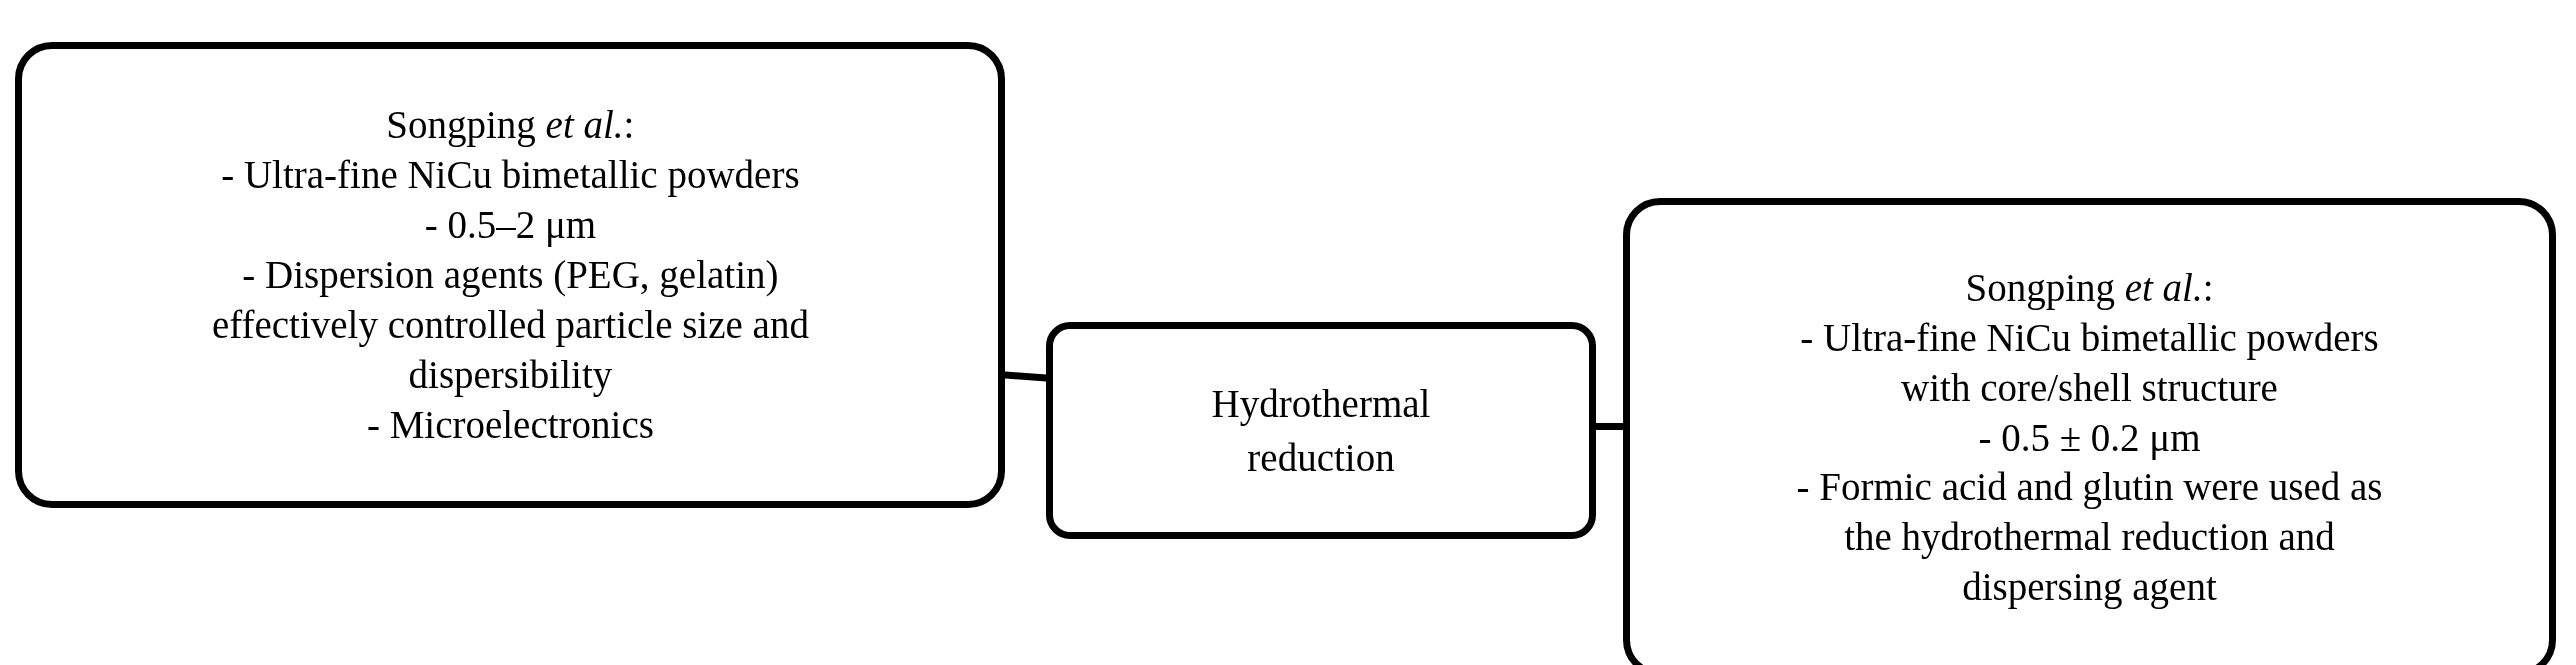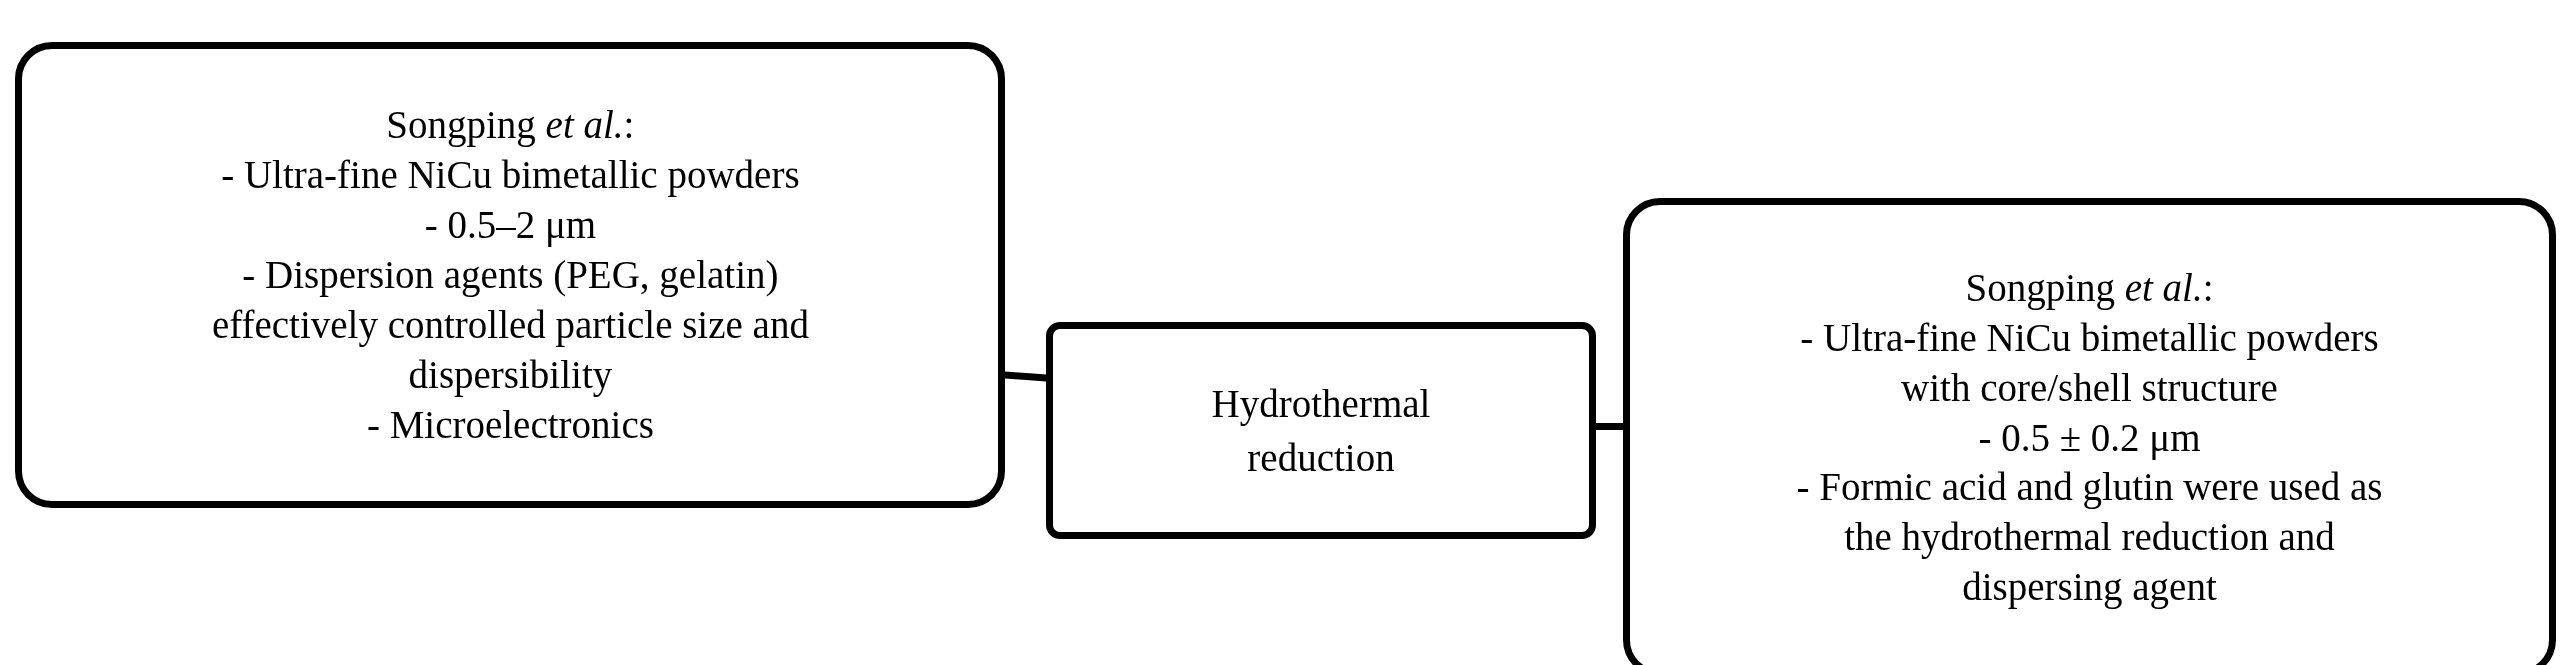--- a/index.html
+++ b/index.html
@@ -51,21 +51,21 @@
     border-radius: 37px;
   }
   #node-left .node-text { font-size: 39px; line-height: 1.28; }
 
   
   #node-middle {
     left: 1046px;
     top: 290px;
     width: 550px;
     height: 217px;
-    border-radius: 14px;
+    border-radius: 24px;
   }
   #node-middle .node-text { font-size: 39px; line-height: 1.38; }
 
   
   #node-right {
     left: 1623px;
     top: 166px;
     width: 933px;
     height: 479px;
     border-radius: 37px;

